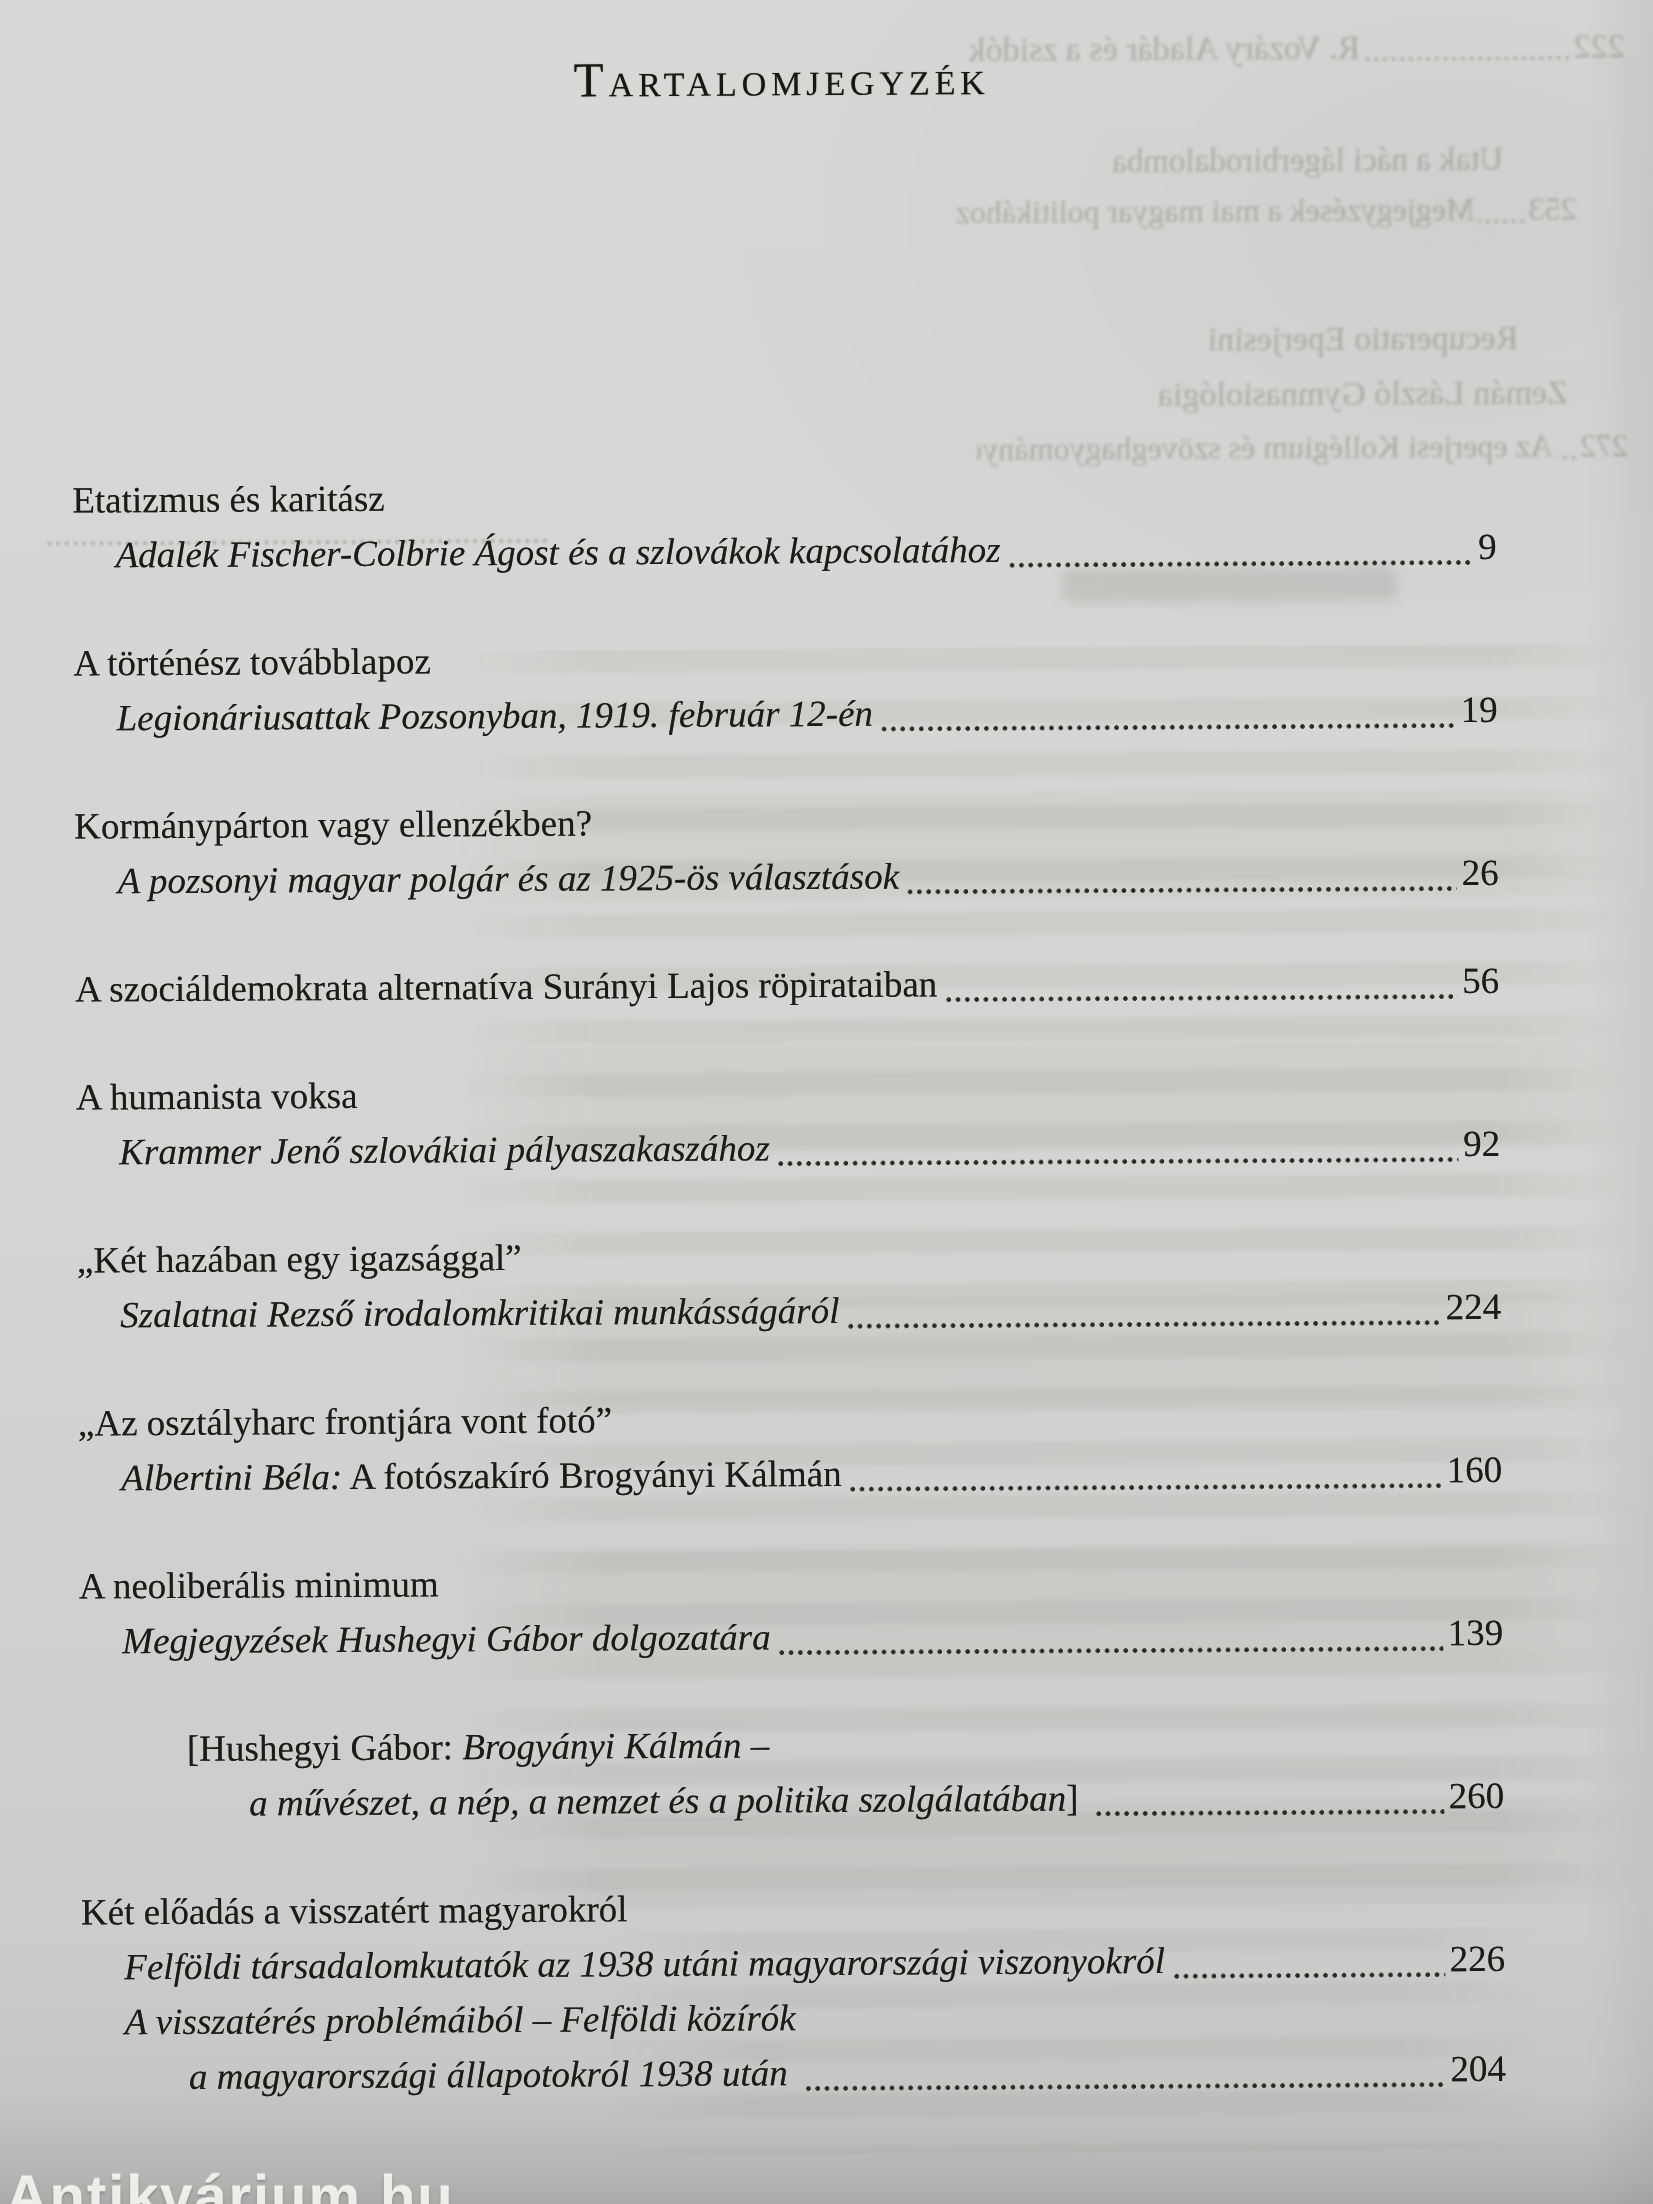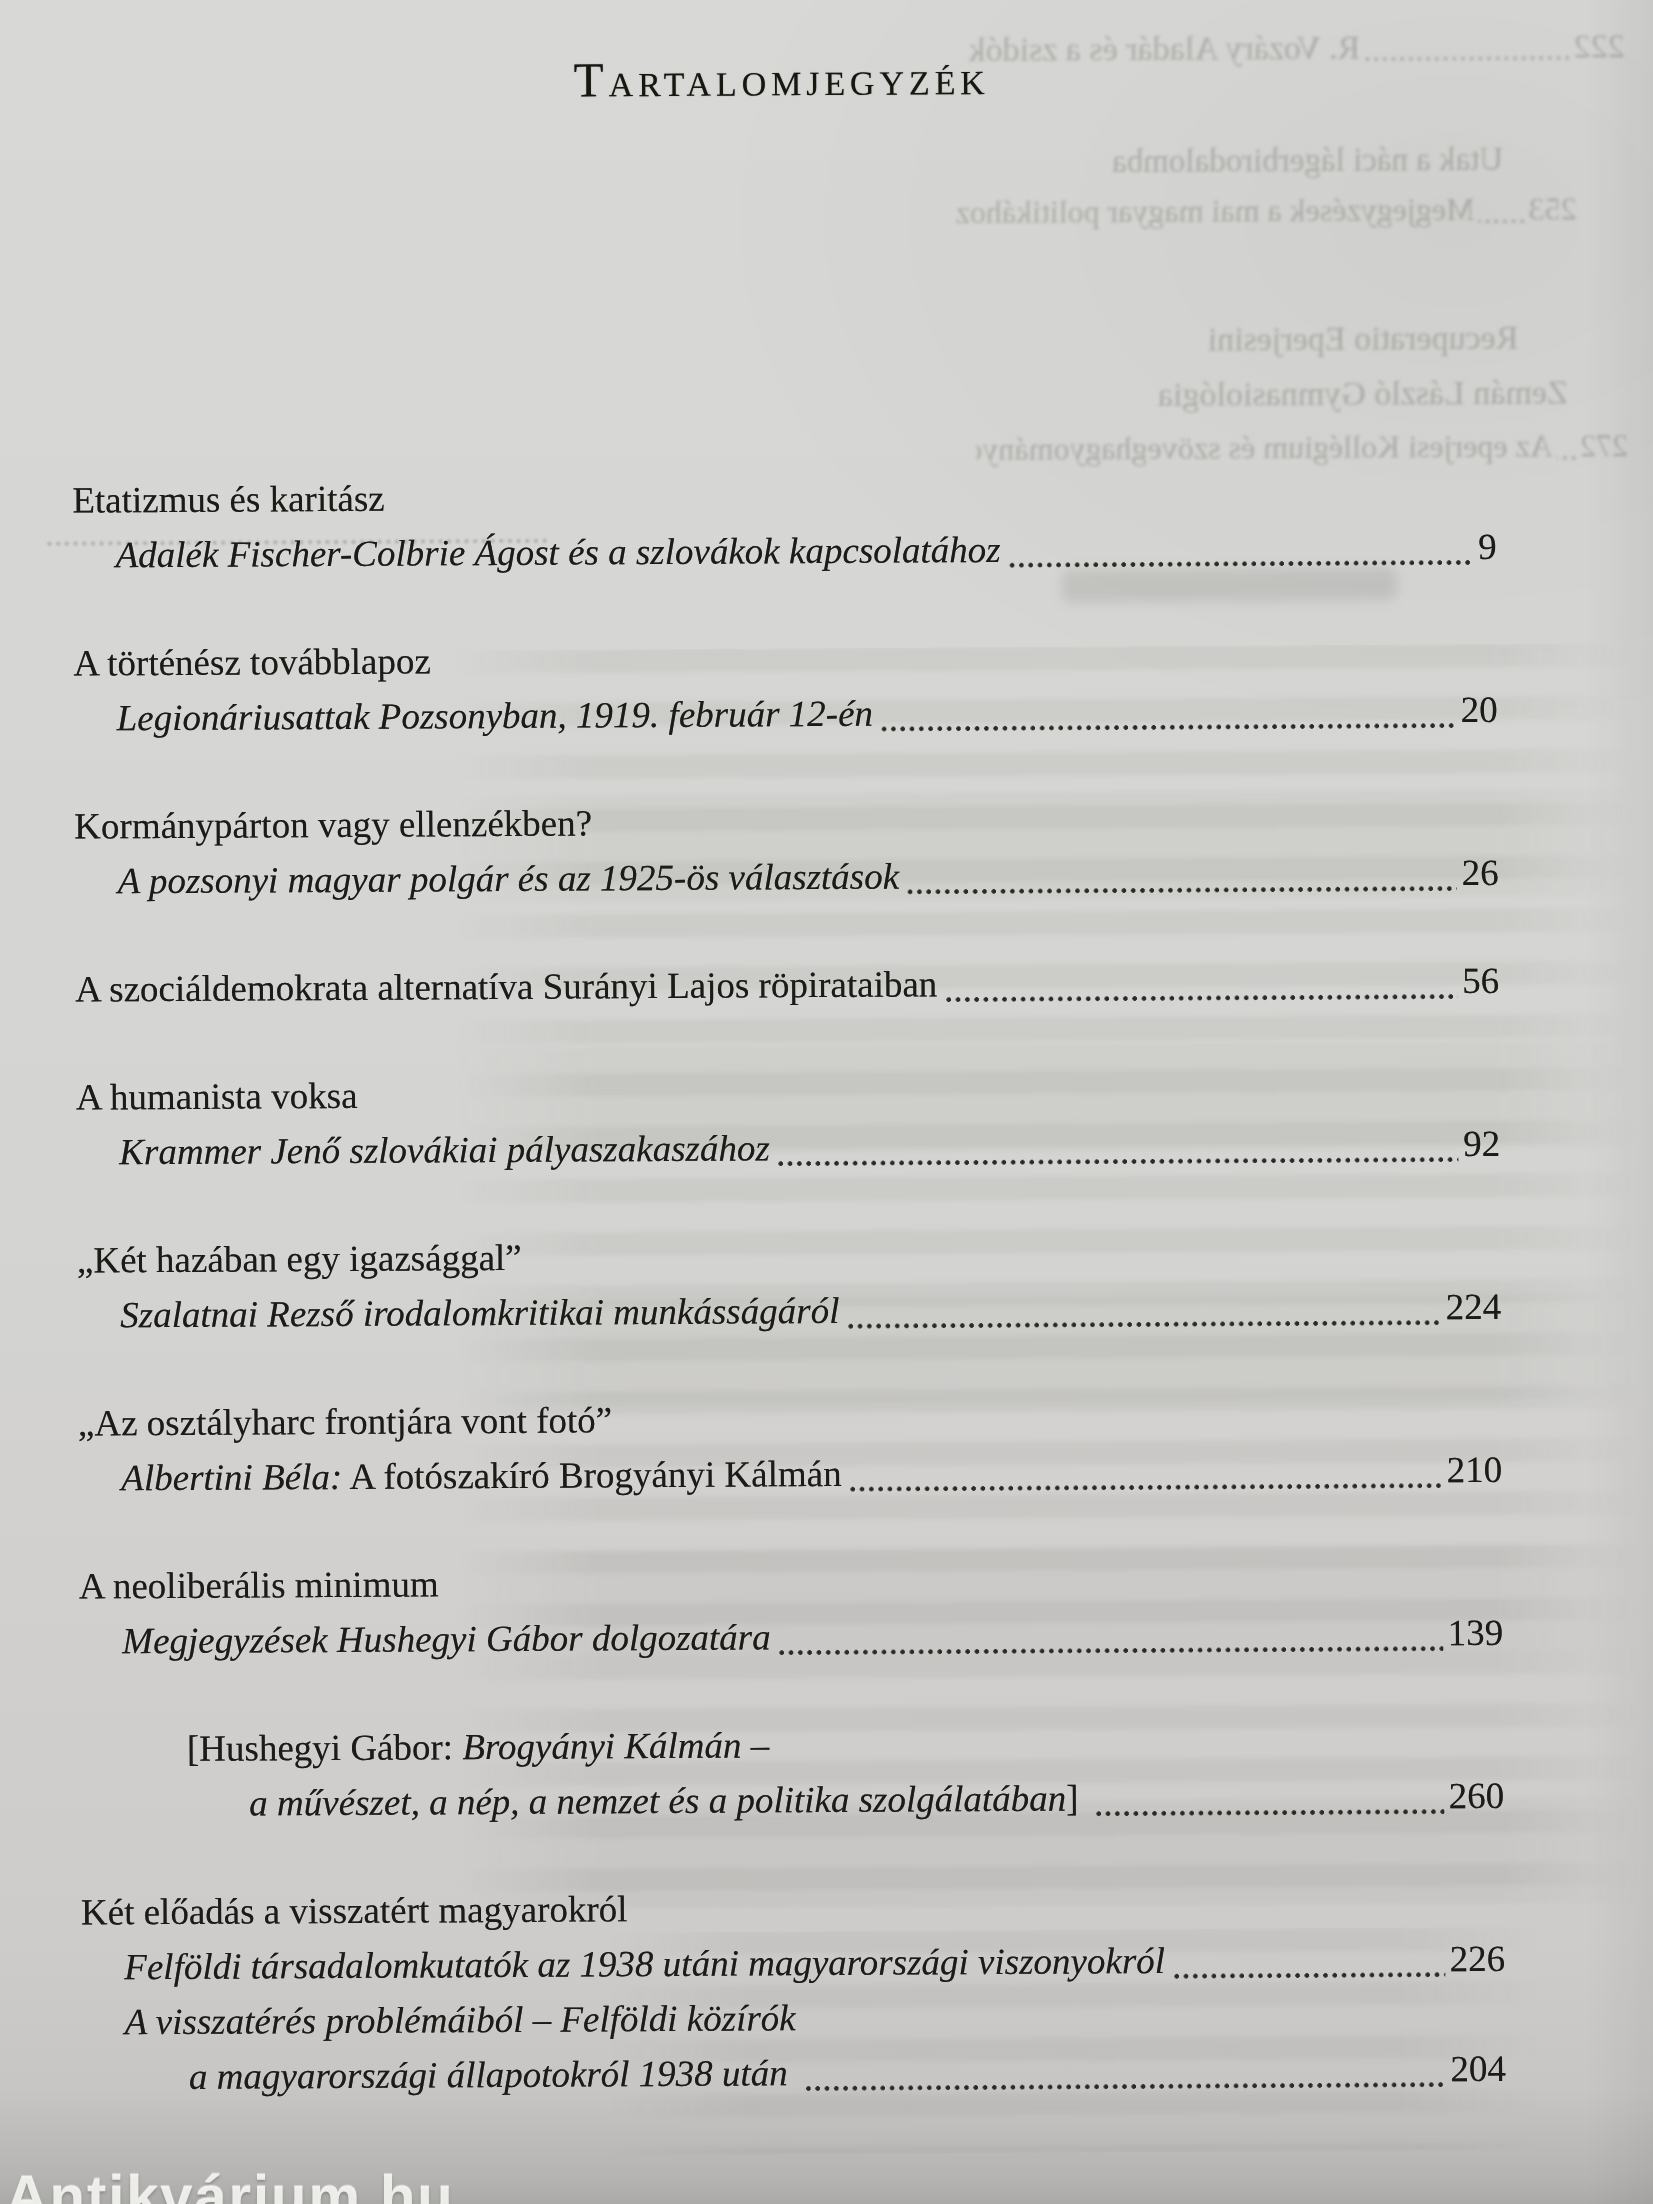--- a/index.html
+++ b/index.html
@@ -139,21 +139,21 @@
             <span class="pagenum">9</span>
           </div>
         </div>
         <div class="toc-entry">
           <div class="toc-line ind0">
             <span class="seg">A történész továbblapoz</span>
           </div>
           <div class="toc-line ind1">
             <span class="seg it">Legionáriusattak Pozsonyban, 1919. február 12-én</span>
             <span class="leader"></span>
-            <span class="pagenum">20</span>
+            <span class="pagenum">19</span>
           </div>
         </div>
         <div class="toc-entry">
           <div class="toc-line ind0">
             <span class="seg">Kormánypárton vagy ellenzékben?</span>
           </div>
           <div class="toc-line ind1">
             <span class="seg it">A pozsonyi magyar polgár és az 1925-ös választások</span>
             <span class="leader"></span>
             <span class="pagenum">26</span>
@@ -187,21 +187,21 @@
           </div>
         </div>
         <div class="toc-entry">
           <div class="toc-line ind0">
             <span class="seg">„Az osztályharc frontjára vont fotó”</span>
           </div>
           <div class="toc-line ind1">
             <span class="seg it">Albertini Béla:</span>
             <span class="seg"> A fotószakíró Brogyányi Kálmán</span>
             <span class="leader"></span>
-            <span class="pagenum">210</span>
+            <span class="pagenum">160</span>
           </div>
         </div>
         <div class="toc-entry">
           <div class="toc-line ind0">
             <span class="seg">A neoliberális minimum</span>
           </div>
           <div class="toc-line ind1">
             <span class="seg it">Megjegyzések Hushegyi Gábor dolgozatára</span>
             <span class="leader"></span>
             <span class="pagenum">139</span>

